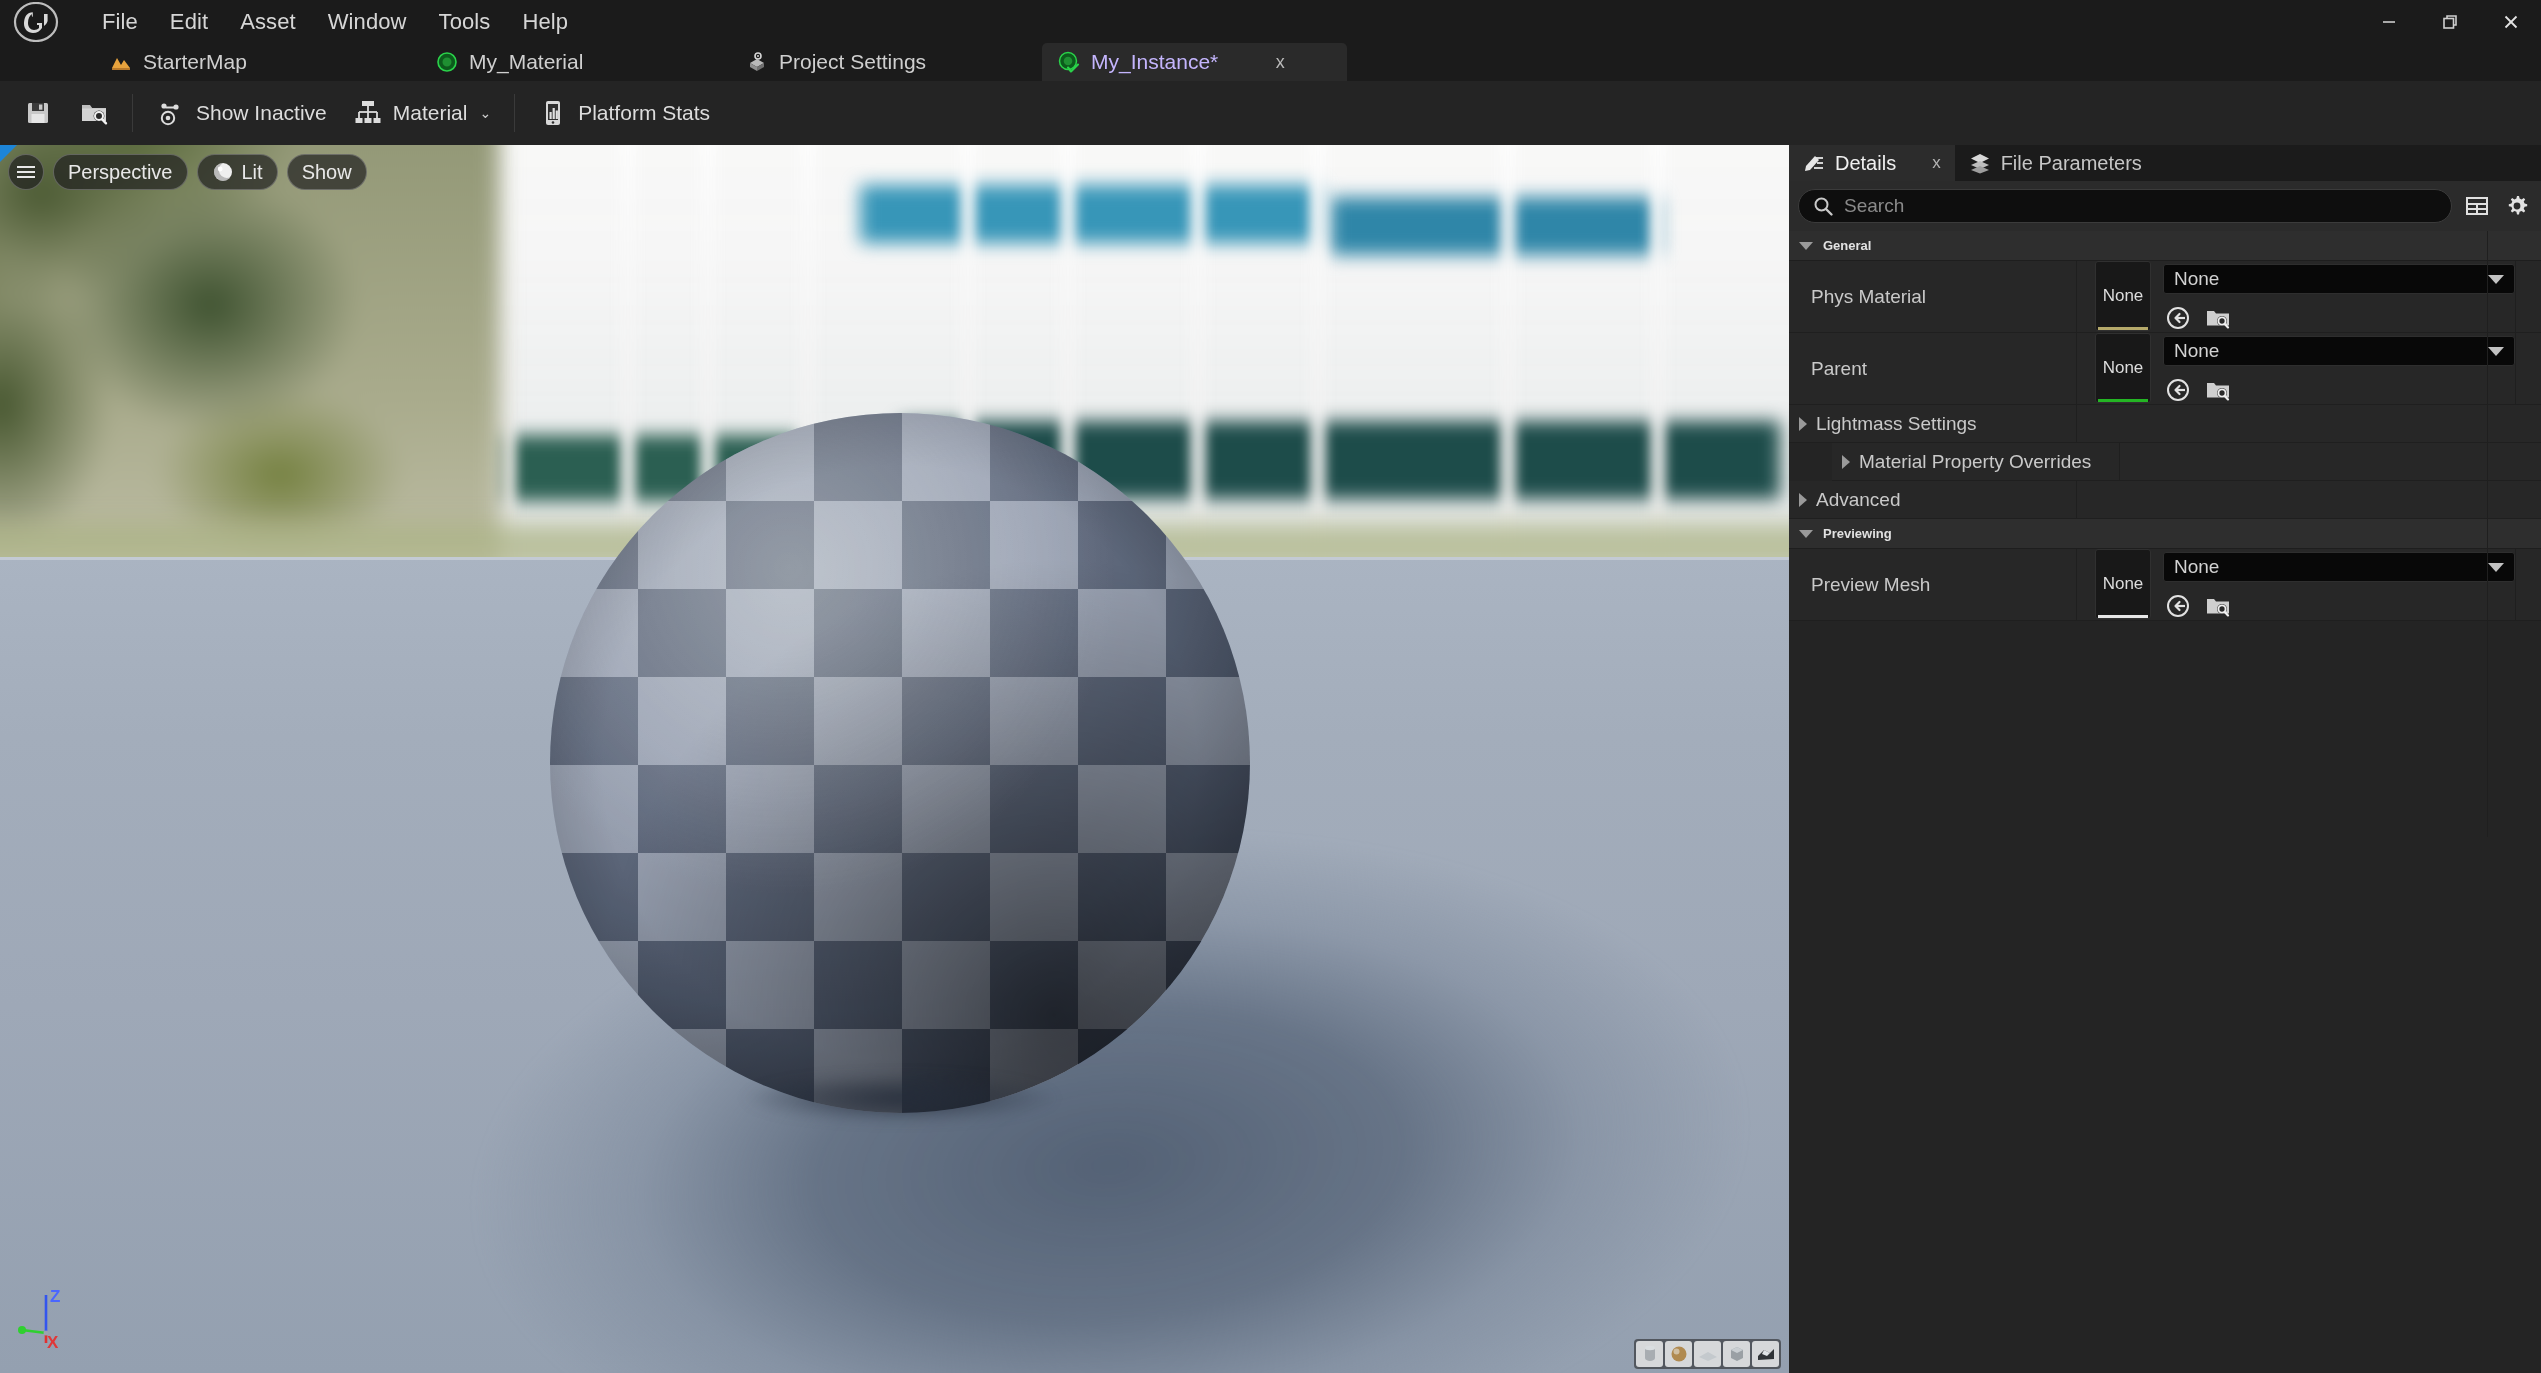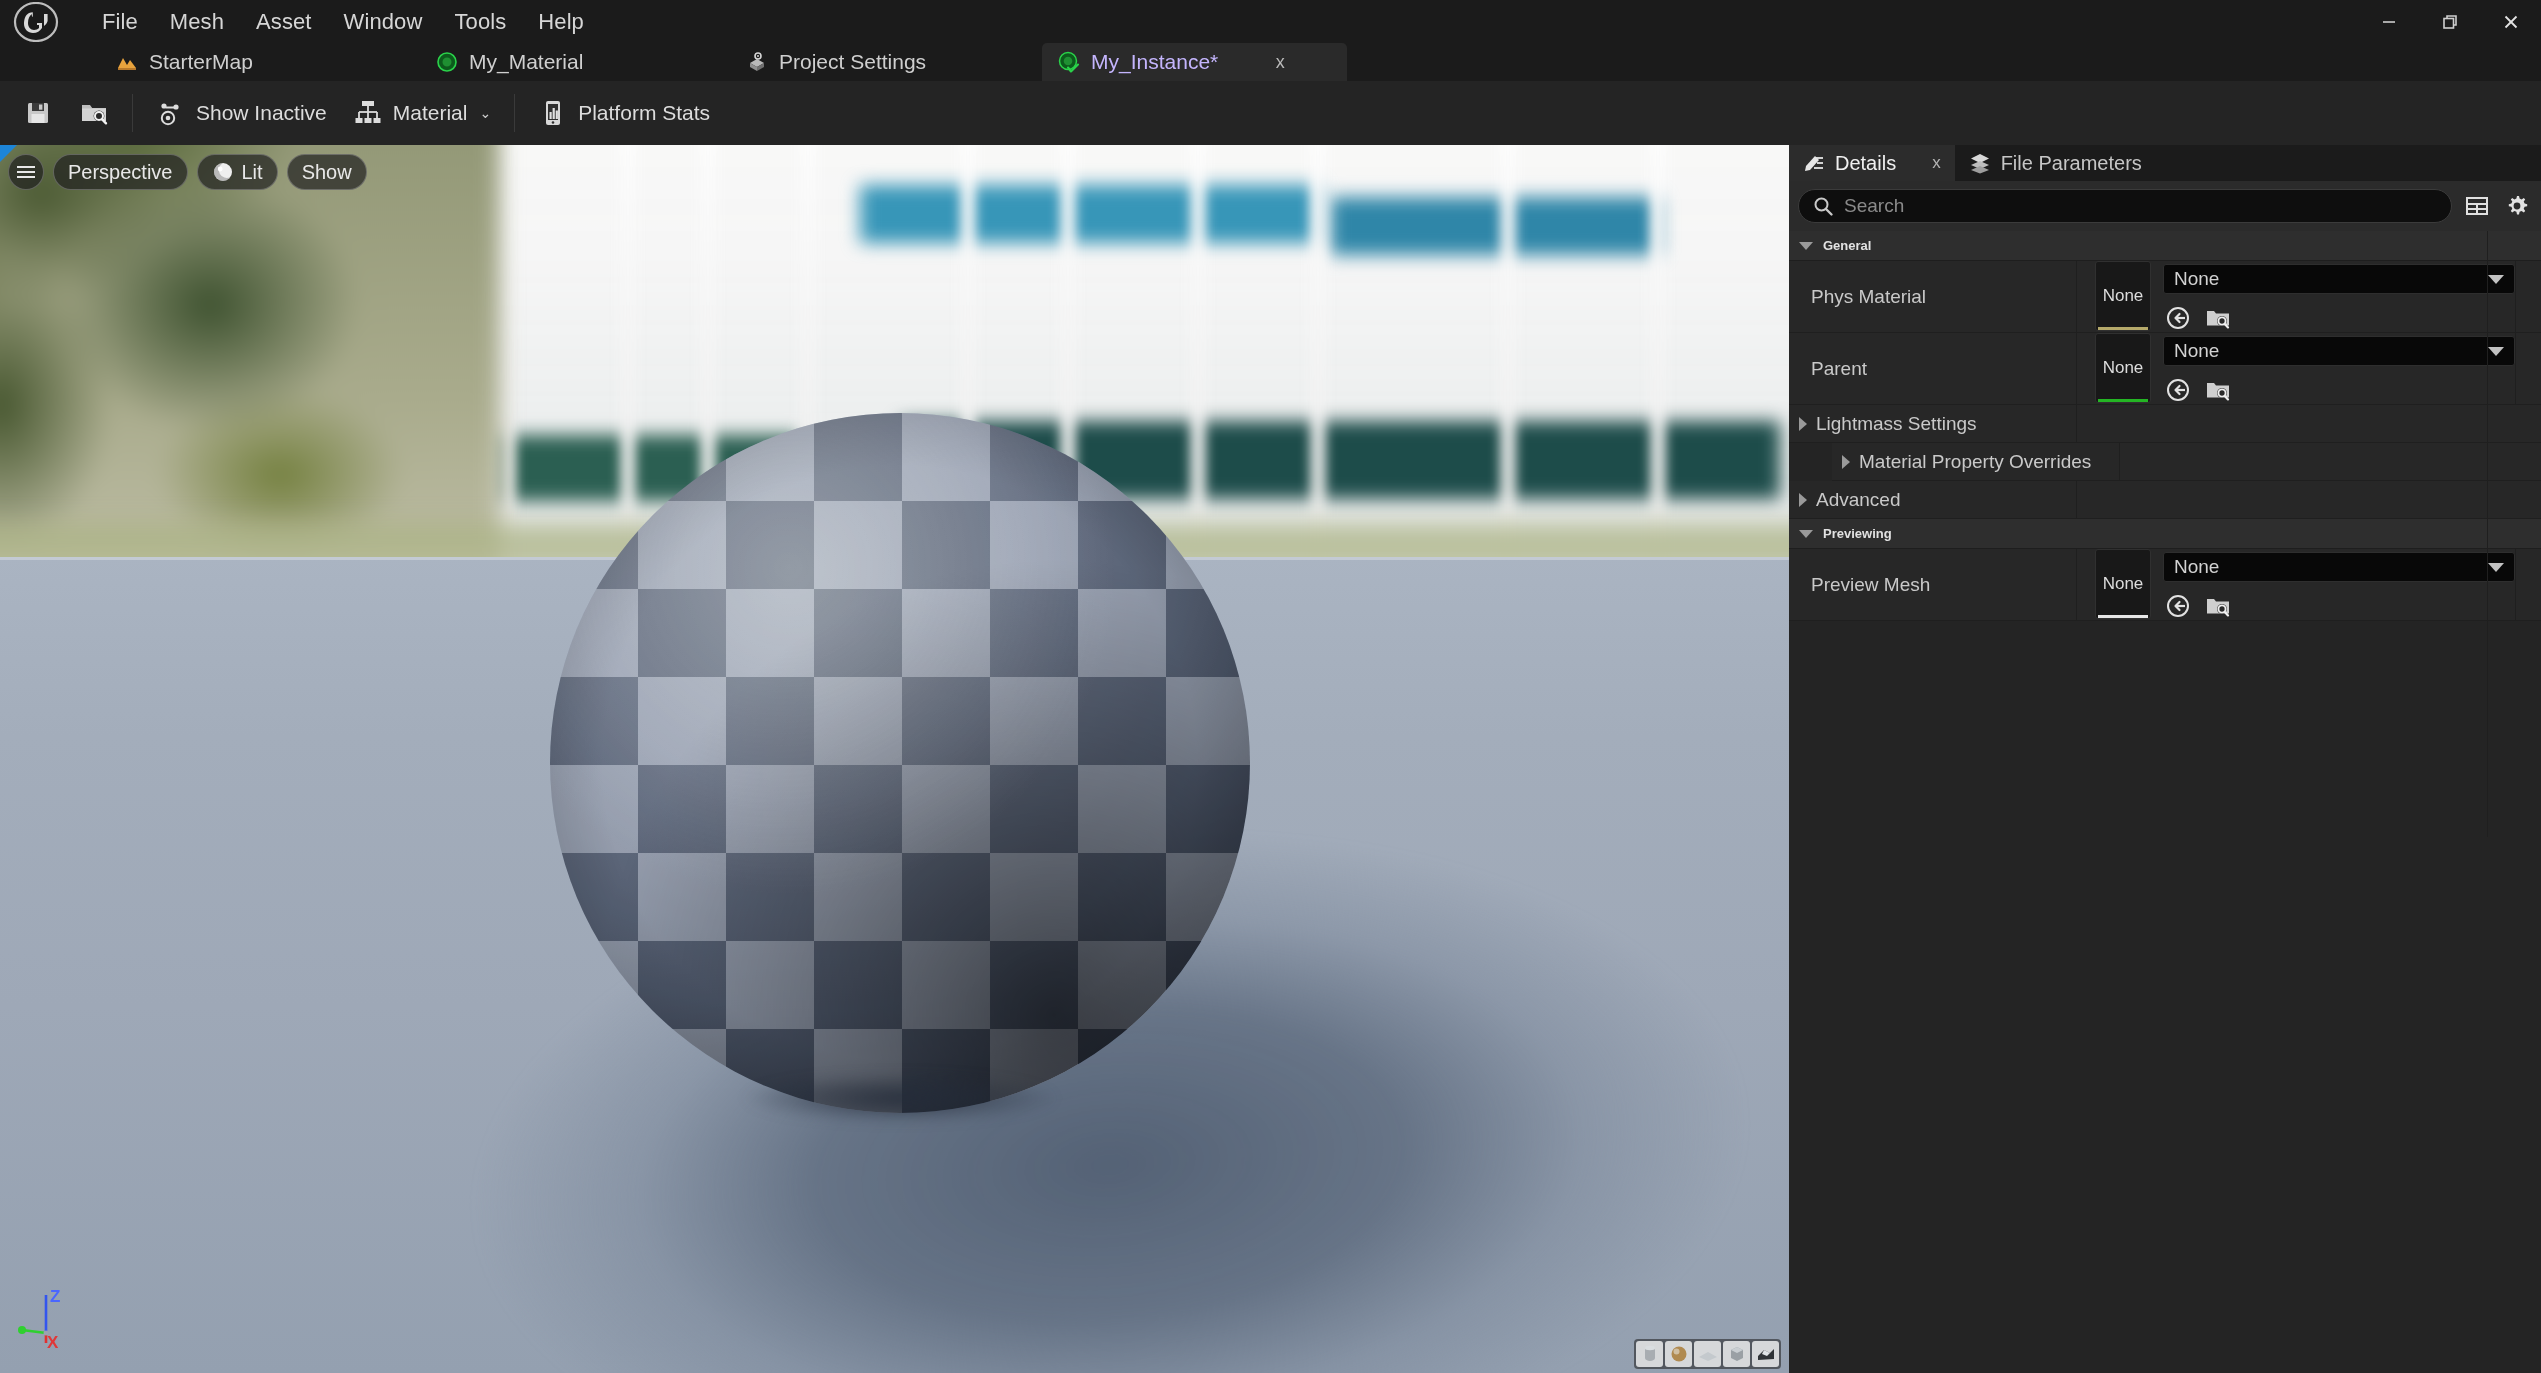--- a/index.html
+++ b/index.html
@@ -256,21 +256,21 @@
 
   <div class="titlebar">
     <div class="ue-logo">
       <svg width="46" height="40" viewBox="0 0 46 40">
         <ellipse cx="23" cy="20" rx="21" ry="19" fill="none" stroke="#bdbdbd" stroke-width="2.2"></ellipse>
         <path d="M16 11 C12 13 11 18 11 22 C11 27 15 31 20 31 C24 31 27 29 29 26 L29 21 L24 21 L24 23 L26 23 L26 26 C25 27 23 28 21 28 C17.5 28 15 25 15 21 C15 17 16.5 13.5 19 12 C18.6 13.3 18.8 14.6 19.8 15.1 L19.8 10.3 C18.6 10.3 17.3 10.5 16 11 Z M31 12 L31 24 C32.6 23 34 21.2 34.6 19 L34.6 12 Z" fill="#d9d9d9"></path>
       </svg>
     </div>
     <div class="menu">
       <div class="menu-item">File</div>
-      <div class="menu-item">Mesh</div>
+      <div class="menu-item">Edit</div>
       <div class="menu-item">Asset</div>
       <div class="menu-item">Window</div>
       <div class="menu-item">Tools</div>
       <div class="menu-item">Help</div>
     </div>
     <div class="wincontrols">
       <div class="wc">
         <svg width="20" height="20" viewBox="0 0 20 20">
             <line x1="4" y1="10" x2="16" y2="10" stroke="#cfcfcf" stroke-width="1.6"></line>
           </svg>
@@ -285,21 +285,21 @@
         <svg width="20" height="20" viewBox="0 0 20 20">
           <line x1="4.5" y1="4.5" x2="15.5" y2="15.5" stroke="#e4e4e4" stroke-width="1.8"></line>
           <line x1="15.5" y1="4.5" x2="4.5" y2="15.5" stroke="#e4e4e4" stroke-width="1.8"></line>
         </svg>
       </div>
     </div>
   </div>
 
   <div class="tabstrip">
 
-    <div class="tab" style="left:100px;">
+    <div class="tab" style="left:94px;">
       <svg class="tabicon" viewBox="0 0 22 22">
         <path d="M2 17 L7 7 L11 14 L14 9 L20 17 Z" fill="#e8a33d"></path>
         <path d="M2 17 L20 17 L20 19 L2 19 Z" fill="#b9792a"></path>
       </svg>
       <span class="tab-label">StarterMap</span>
     </div>
 
     <div class="tab" style="left:420px;align-items:center;">
       <svg class="tabicon" viewBox="0 0 22 22">
         <circle cx="11" cy="11" r="9" fill="#1f8f32"></circle>

